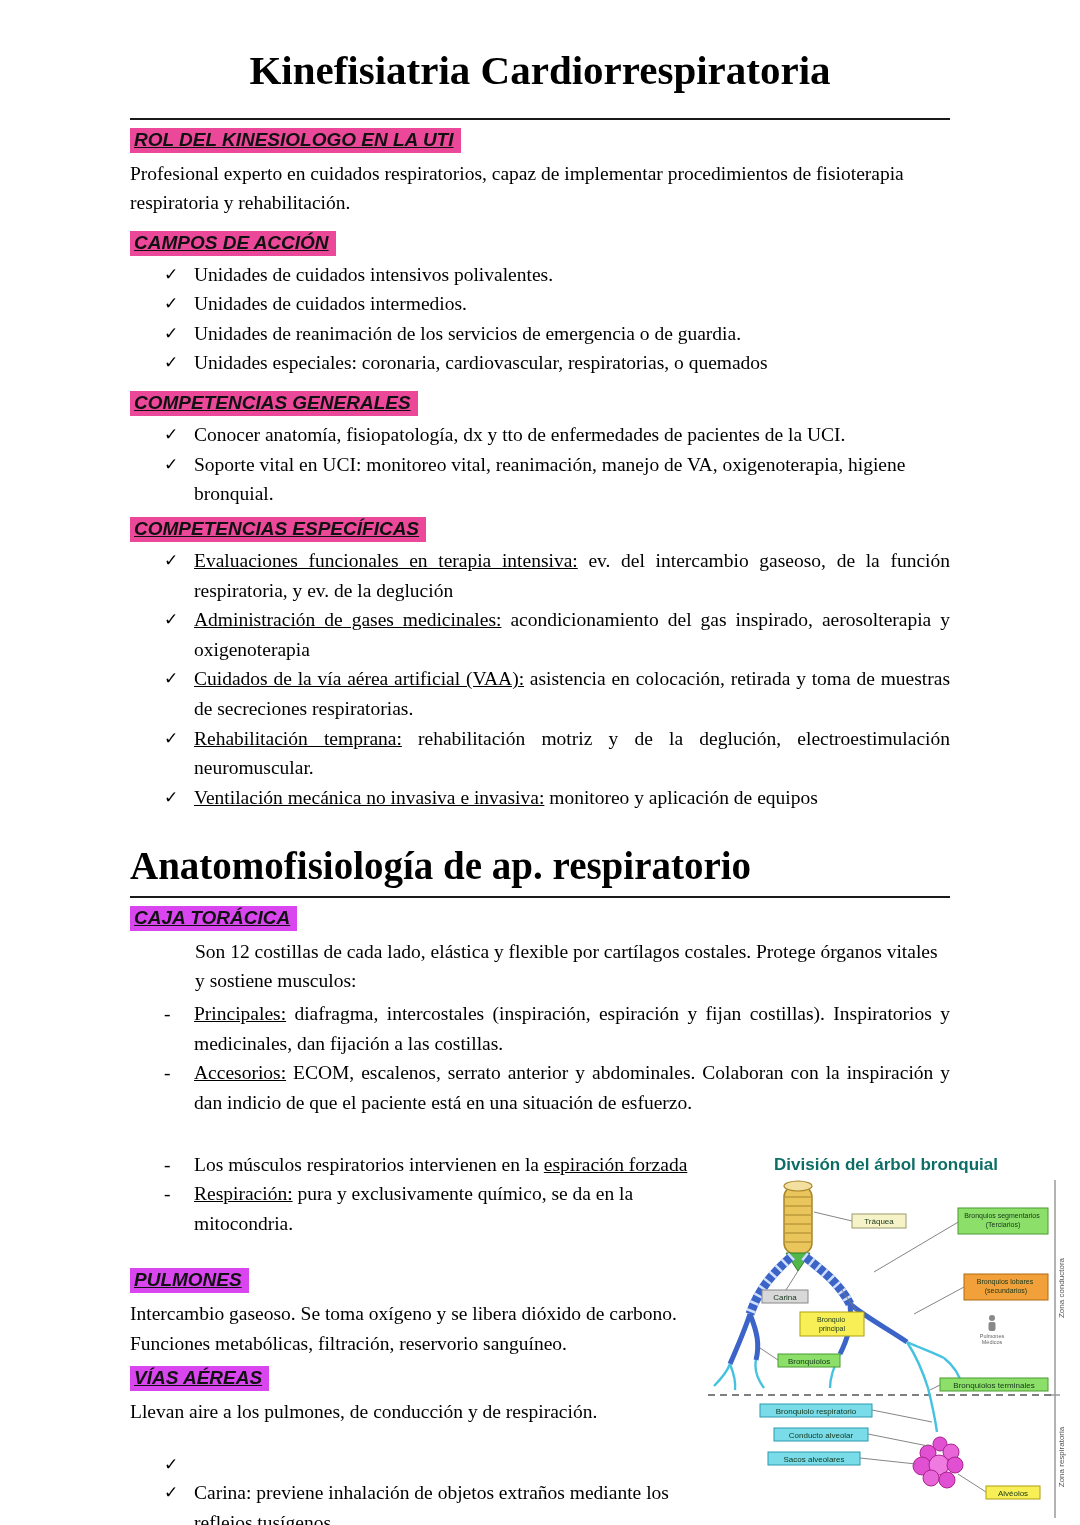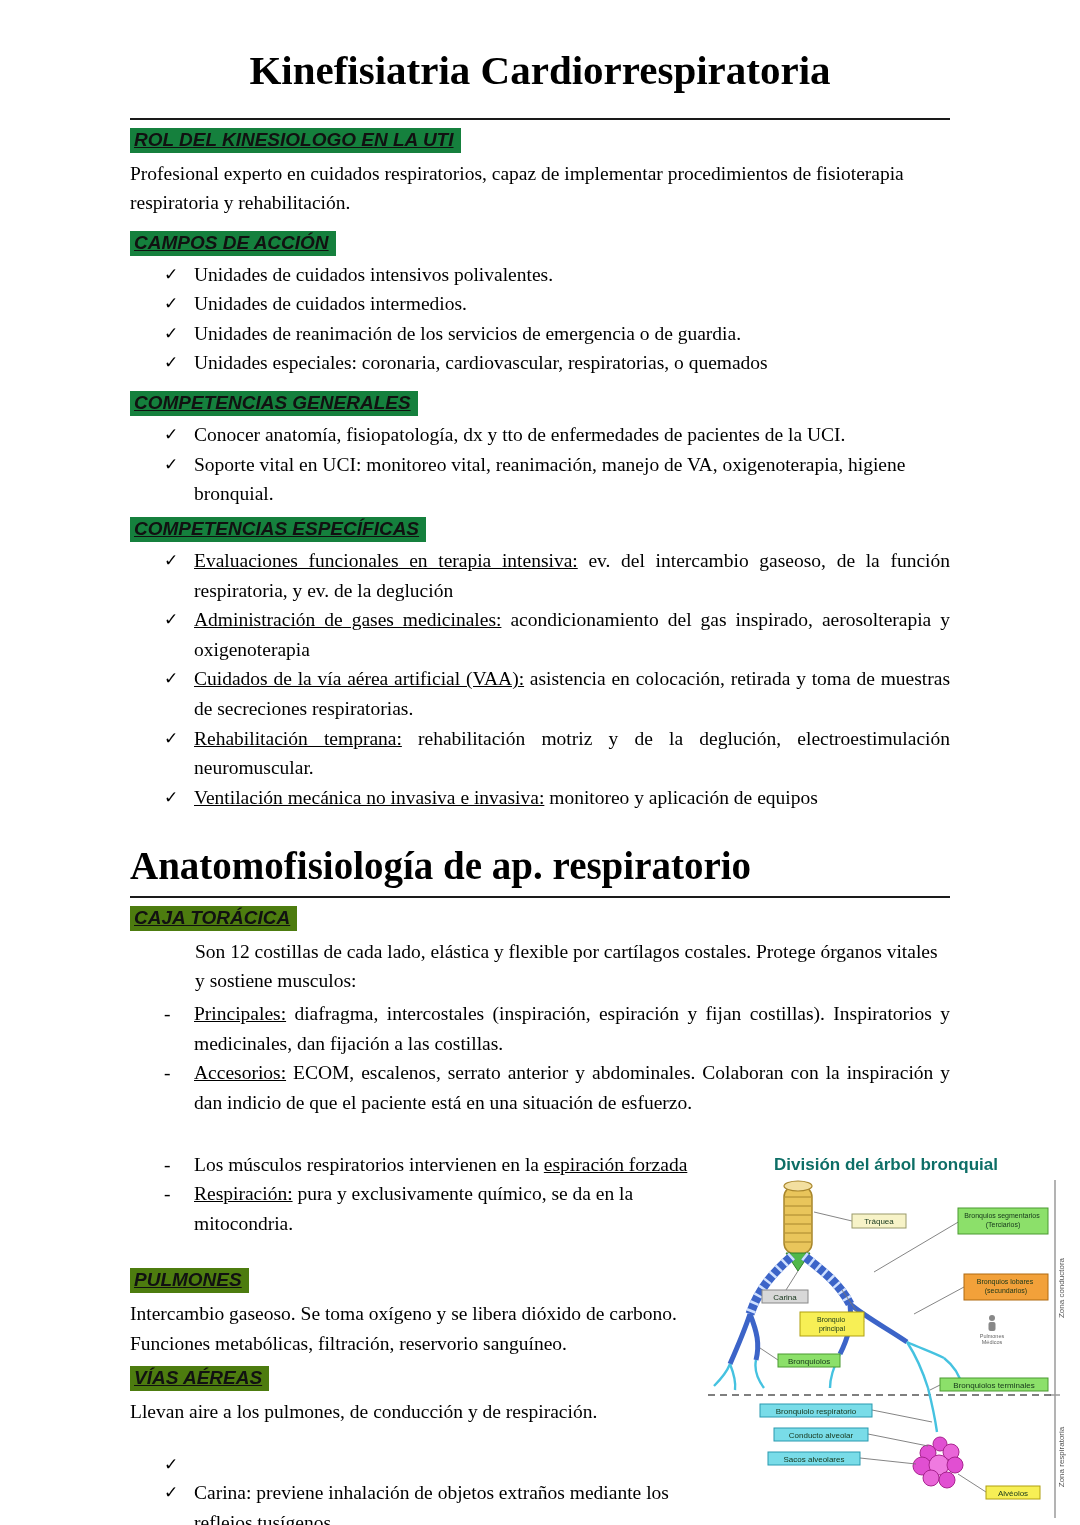--- a/index.html
+++ b/index.html
@@ -10,22 +10,22 @@
   .title-wrap { border-bottom:2px solid #1a1a1a; padding-bottom:24px; }
   h1 { margin:0; font-size:41px; font-weight:bold; text-align:center; font-family:"Liberation Serif",serif; }
   .title2-wrap { border-bottom:2px solid #1a1a1a; padding-bottom:8px; margin-top:30px; }
   h2 { margin:0; font-size:39px; font-weight:bold; text-align:left; font-family:"Liberation Serif",serif; }
 
   section { margin-top:13px; }
   section.tight { margin-top:8px; }
 
   .hl { display:inline-block; padding:1px 7px 2px 4px; font-family:"Liberation Sans",sans-serif;
         font-weight:bold; font-style:italic; font-size:19px; text-decoration:underline; color:#111; }
-  .hl-magenta { background:#15803d; }
-  .hl-teal    { background:#4d7c0f; }
+  .hl-magenta { background:#ec4899; }
+  .hl-teal    { background:#d946ef; }
 
   .body { font-size:19.5px; line-height:1.5; margin:6px 0 0 0; }
   .indent-body { padding-left:65px; }
   .just { text-align:justify; }
 
   .list { margin-top:4px; }
   .check-item, .dash-item { display:flex; font-size:19.5px; line-height:1.52; }
   .tick { flex:0 0 30px; margin-left:34px; font-family:"DejaVu Sans",sans-serif; font-size:17px; font-weight:bold; padding-top:2px; }
   .dash { flex:0 0 30px; margin-left:34px; }
   .txt  { flex:1; }

